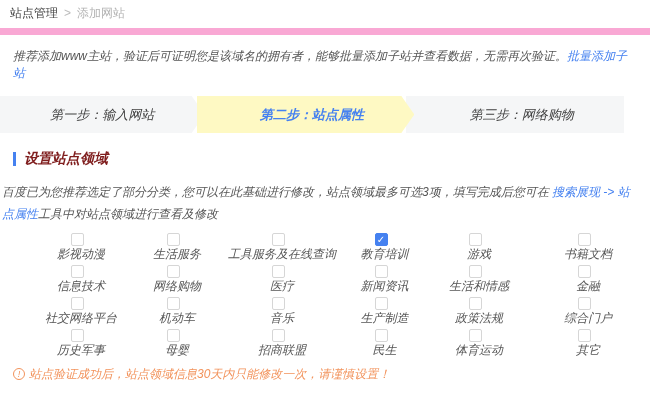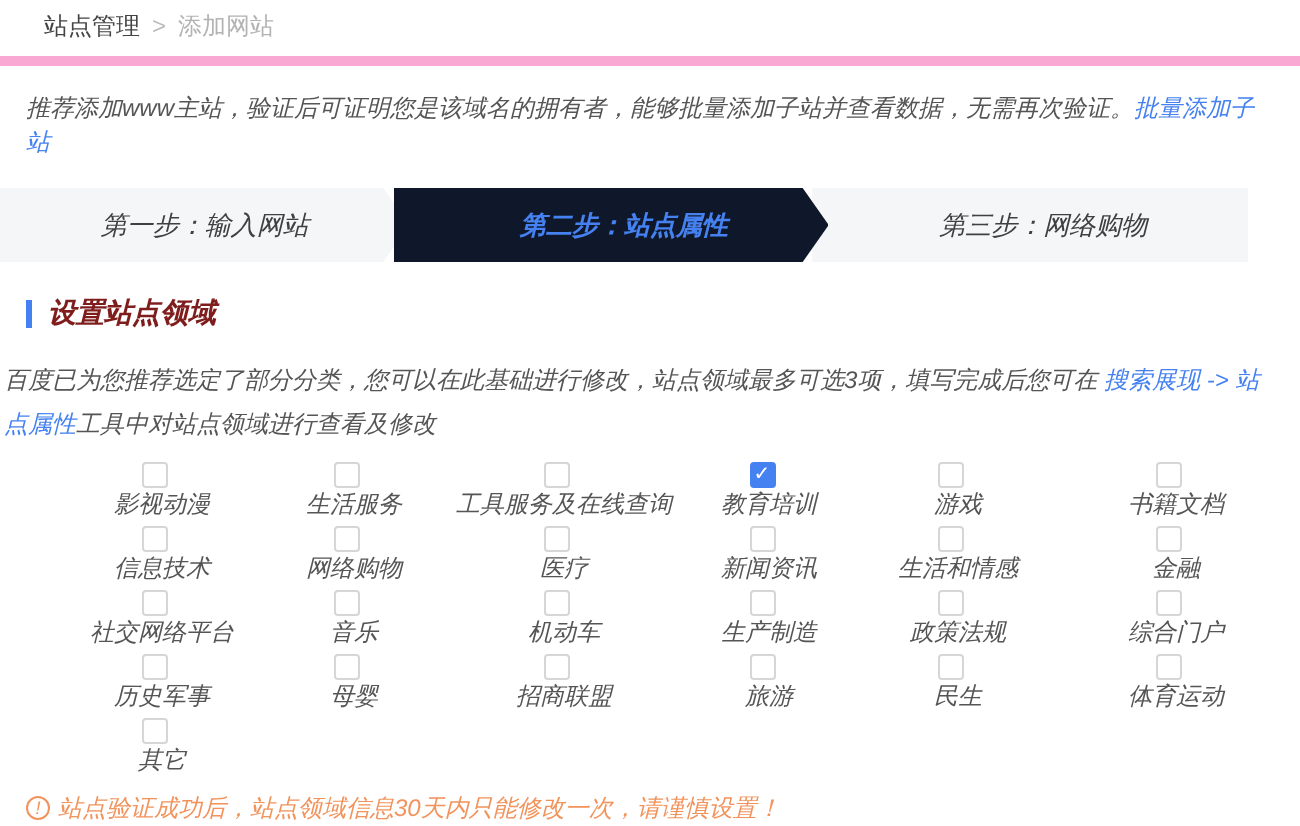--- a/index.html
+++ b/index.html
@@ -4,22 +4,22 @@
 <style>
   * { margin: 0; padding: 0; box-sizing: border-box; }
   html, body { width: 650px; height: 413px; background: #fff; overflow: hidden; }
   body {
     font-family: "Liberation Sans", "DejaVu Sans", sans-serif;
     font-size: 12px;
     color: #555;
   }
   
   .breadcrumb {
-    padding: 5px 22px 6px;
-    border-bottom: 5px solid #f9a8d4;
+    padding: 5px 10px 6px;
+    border-bottom: 7px solid #f9a8d4;
     font-size: 12px;
   }
   .breadcrumb .crumb-first { color: #444; cursor: pointer; }
   .breadcrumb .sep { color: #bbb; margin: 0 6px; }
   .breadcrumb .crumb-current { color: #b3b3b3; }
 
   .content { padding: 0 0 0 0; font-style: italic; }
 
   
   .intro {
@@ -44,21 +44,21 @@
     display: flex;
     align-items: center;
     justify-content: center;
   }
   .step.arrow {
     clip-path: polygon(0 0, calc(100% - 13px) 0, 100% 50%, calc(100% - 13px) 100%, 0 100%);
     margin-right: -8px;
   }
   .step.arrow + .step { padding-left: 13px; }
   .step.active {
-    background: #0f172a;
+    background: #fef9c3;
     color: #4581f0;
     font-weight: bold;
     align-items: center;
   }
 
   
   .section-title {
     margin: 17px 13px 0;
     display: flex;
     align-items: center;
@@ -221,28 +221,28 @@
         <label class="cat">
           <span class="cb"></span>
           <span>金融</span>
         </label>
         <label class="cat">
           <span class="cb"></span>
           <span>社交网络平台</span>
         </label>
         <label class="cat">
           <span class="cb"></span>
+          <span>机动车</span>
+        </label>
+        <label class="cat">
+          <span class="cb"></span>
           <span>音乐</span>
         </label>
         <label class="cat">
           <span class="cb"></span>
-          <span>机动车</span>
-        </label>
-        <label class="cat">
-          <span class="cb"></span>
           <span>生产制造</span>
         </label>
         <label class="cat">
           <span class="cb"></span>
           <span>政策法规</span>
         </label>
         <label class="cat">
           <span class="cb"></span>
           <span>综合门户</span>
         </label>
@@ -250,24 +250,20 @@
           <span class="cb"></span>
           <span>历史军事</span>
         </label>
         <label class="cat">
           <span class="cb"></span>
           <span>母婴</span>
         </label>
         <label class="cat">
           <span class="cb"></span>
           <span>招商联盟</span>
-        </label>
-        <label class="cat">
-          <span class="cb"></span>
-          <span>旅游</span>
         </label>
         <label class="cat">
           <span class="cb"></span>
           <span>民生</span>
         </label>
         <label class="cat">
           <span class="cb"></span>
           <span>体育运动</span>
         </label>
         <label class="cat">

